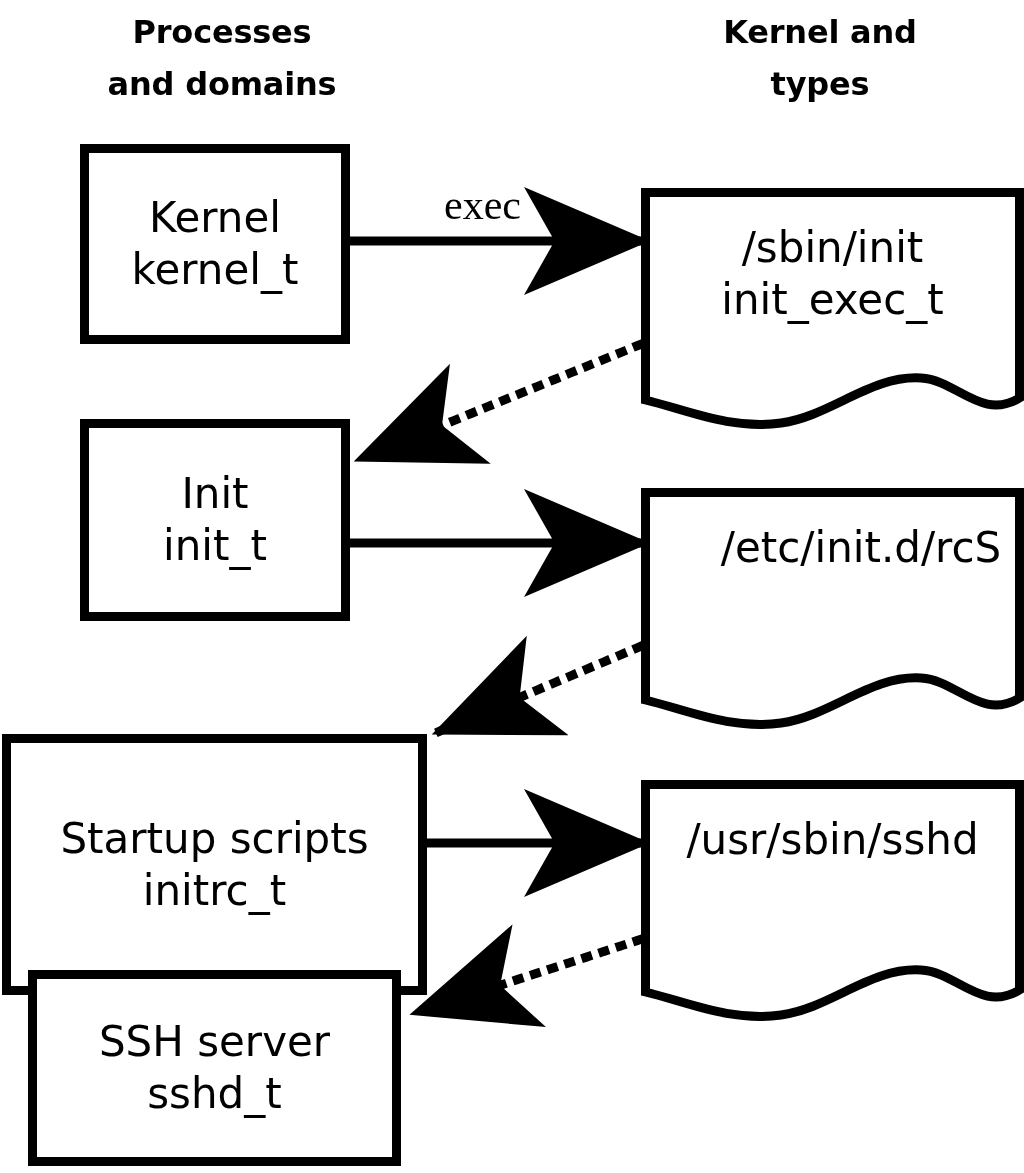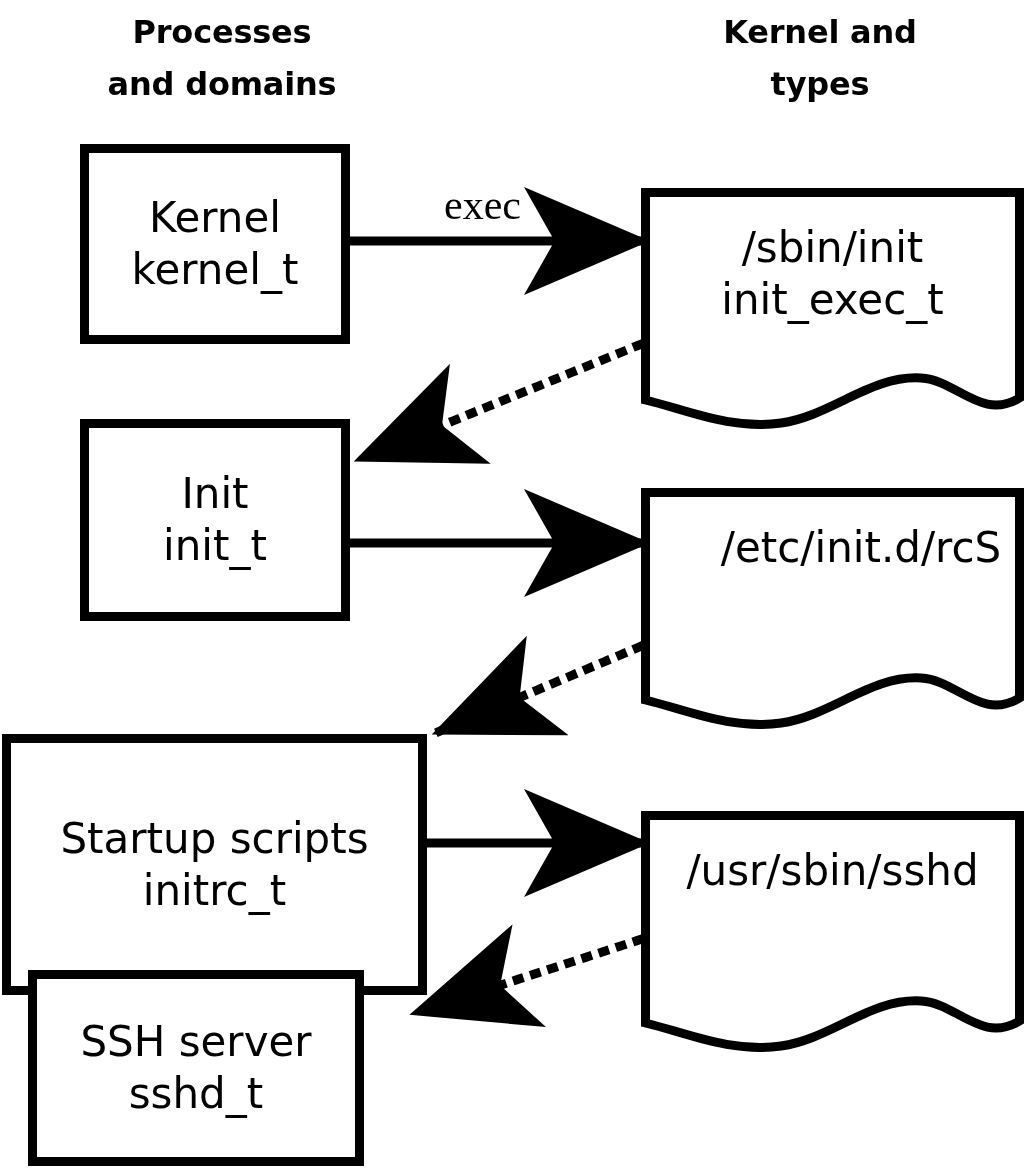--- a/index.html
+++ b/index.html
@@ -115,21 +115,21 @@
   <div class="proc-box" id="box-init" style="left:80px; top:419px; width:270px; height:202px;">
     <div class="line">Init</div>
     <div class="line">init_t</div>
   </div>
 
   <div class="proc-box" id="box-initrc" style="left:2px; top:694px; width:425px; height:261px;margin-top:40px;">
     <div class="line">Startup scripts</div>
     <div class="line">initrc_t</div>
   </div>
 
-  <div class="proc-box" id="box-sshd" style="left:28px; top:970px; width:336px; height:196px;">
+  <div class="proc-box" id="box-sshd" style="left:28px; top:970px; width:373px; height:196px;">
     <div class="line">SSH server</div>
     <div class="line">sshd_t</div>
   </div>
 
   <div class="doc-shape" id="doc-init-exec" style="left:641px; top:188px; width:383px; height:244px;">
     <svg width="383" height="244" viewBox="0 0 383 244" xmlns="http://www.w3.org/2000/svg">
       <path d="M 4.5 4.5 L 378.5 4.5 L 378.5 210 C 340 233 316 192 280 190
                C 230 187 190 228 140 235 C 90 242 46 222 4.5 212 Z" fill="#ffffff" stroke="#000000" stroke-width="9" stroke-linejoin="miter" stroke-linecap="butt"></path>
     </svg>
     <div class="doc-label" style="top:34px;">/sbin/init</div>
@@ -137,21 +137,21 @@
   </div>
 
   <div class="doc-shape" id="doc-initrc-exec" style="left:641px; top:488px; width:440px; height:244px;">
     <svg width="383" height="244" viewBox="0 0 383 244" xmlns="http://www.w3.org/2000/svg">
       <path d="M 4.5 4.5 L 378.5 4.5 L 378.5 210 C 340 233 316 192 280 190
                C 230 187 190 228 140 235 C 90 242 46 222 4.5 212 Z" fill="#ffffff" stroke="#000000" stroke-width="9" stroke-linejoin="miter" stroke-linecap="butt"></path>
     </svg>
     <div class="doc-label" style="top:34px;">/etc/init.d/rcS</div>
   </div>
 
-  <div class="doc-shape" id="doc-sshd-exec" style="left:641px; top:811px; width:383px; height:244px;">
+  <div class="doc-shape" id="doc-sshd-exec" style="left:641px; top:780px; width:383px; height:244px;">
     <svg width="383" height="244" viewBox="0 0 383 244" xmlns="http://www.w3.org/2000/svg">
       <path d="M 4.5 4.5 L 378.5 4.5 L 378.5 210 C 340 233 316 192 280 190
                C 230 187 190 228 140 235 C 90 242 46 222 4.5 212 Z" fill="#ffffff" stroke="#000000" stroke-width="9" stroke-linejoin="miter" stroke-linecap="butt"></path>
     </svg>
     <div class="doc-label" style="top:34px;">/usr/sbin/sshd</div>
   </div>
 
   <svg id="connectors" viewBox="0 0 1024 1173" xmlns="http://www.w3.org/2000/svg">
     <defs>
       <marker id="arrowhead" markerWidth="14" markerHeight="12" refX="13" refY="6" orient="auto" markerUnits="strokeWidth">

